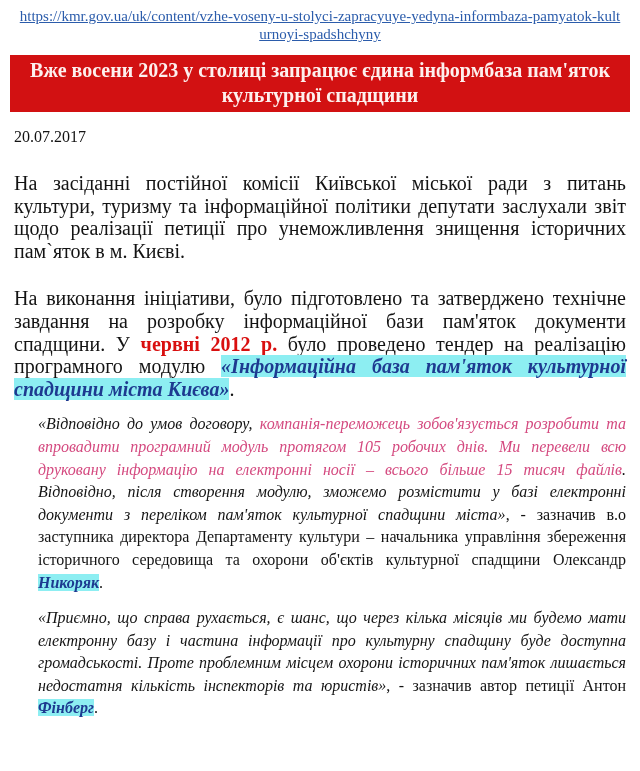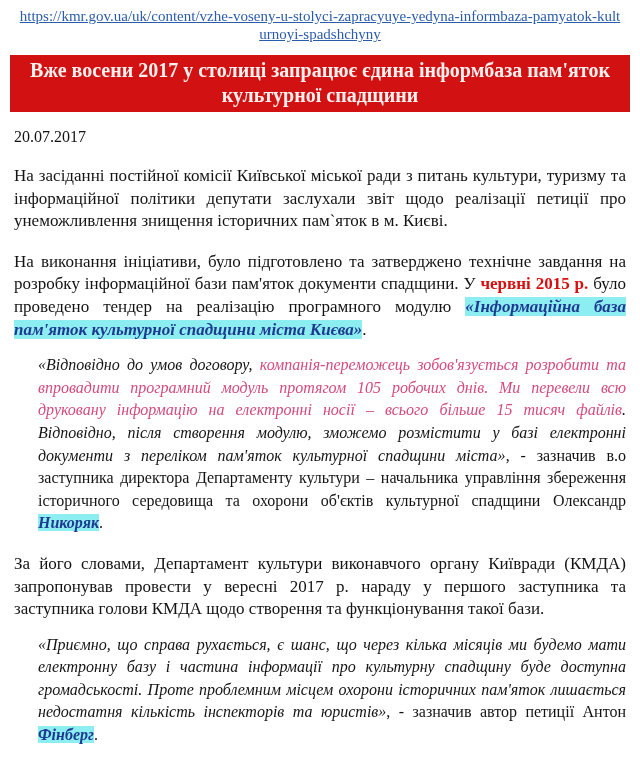--- a/index.html
+++ b/index.html
@@ -35,22 +35,22 @@
     line-height: 25px;
     text-align: center;
     padding: 3px 6px 4px 6px;
   }
   .date {
     margin: 15px 14px 4px 14px;
     font-size: 16px;
     line-height: 20px;
   }
   .body-p {
-    margin: 18px 14px 0 14px;
-    font-size: 17px;
+    margin: 25px 14px 0 14px;
+    font-size: 20px;
     line-height: 22.6px;
     text-align: justify;
   }
   .quote {
     margin: 13px 14px 0 38px;
     font-size: 16px;
     line-height: 22.6px;
     text-align: justify;
   }
   .bi { font-style: italic; font-weight: normal; }
@@ -67,31 +67,28 @@
 </style>
 </head>
 <body>
 
 <div class="page">
 
   <div class="url-wrap">
     <a class="url">https://kmr.gov.ua/uk/content/vzhe-voseny-u-stolyci-zapracyuye-yedyna-informbaza-pamyatok-kulturnoyi-spadshchyny</a>
   </div>
 
-  <div class="banner">Вже восени 2017 у столиці запрацює єдина інформбаза пам'яток культурної спадщини</div>
+  <div class="banner">Вже восени 2023 у столиці запрацює єдина інформбаза пам'яток культурної спадщини</div>
 
   <div class="date">20.07.2017</div>
 
   <p class="body-p">
     <span>На засіданні постійної комісії Київської міської ради з питань культури, туризму та інформаційної політики депутати заслухали звіт щодо реалізації петиції про унеможливлення знищення історичних пам`яток в м. Києві.</span>
   </p>
 
-  <p class="body-p"><span>На виконання ініціативи, було підготовлено та затверджено технічне завдання на розробку інформаційної бази пам'яток документи спадщини. У </span><span class="red-bold">червні 2015 р.</span><span> було проведено тендер на реалізацію програмного модулю </span><span class="hl">«Інформаційна база пам'яток культурної спадщини міста Києва»</span><span>.</span></p>
+  <p class="body-p"><span>На виконання ініціативи, було підготовлено та затверджено технічне завдання на розробку інформаційної бази пам'яток документи спадщини. У </span><span class="red-bold">червні 2012 р.</span><span> було проведено тендер на реалізацію програмного модулю </span><span class="hl">«Інформаційна база пам'яток культурної спадщини міста Києва»</span><span>.</span></p>
 
   <p class="quote"><span class="bi">«Відповідно до умов договору, </span><span class="it pink">компанія-переможець зобов'язується розробити та впровадити програмний модуль протягом </span><span class="bi pink">105 робочих днів. Ми перевели всю друковану інформацію на електронні носії – всього більше 15 тисяч файлів</span><span class="bi">. Відповідно, після створення модулю, зможемо розмістити у базі електронні документи з переліком пам'яток культурної спадщини міста»</span><span class="attr">, - зазначив в.о заступника директора Департаменту культури – начальника управління збереження історичного середовища та охорони об'єктів культурної спадщини Олександр </span><span class="hl">Никоряк</span><span class="attr">.</span></p>
 
-  <p class="body-p">
-    <span>За його словами, Департамент культури виконавчого органу Київради (КМДА) запропонував провести у вересні 2017 р. нараду у першого заступника та заступника голови КМДА щодо створення та функціонування такої бази.</span>
-  </p>
 
   <p class="quote"><span class="bi">«Приємно, що справа рухається, є шанс, що через кілька місяців ми будемо мати електронну базу і частина інформації про культурну спадщину буде доступна громадськості. Проте проблемним місцем охорони історичних пам'яток лишається недостатня кількість інспекторів та юристів»</span><span class="attr">, - зазначив автор петиції Антон </span><span class="hl">Фінберг</span><span class="attr">.</span></p>
 
 </div>
 
 </body></html>

